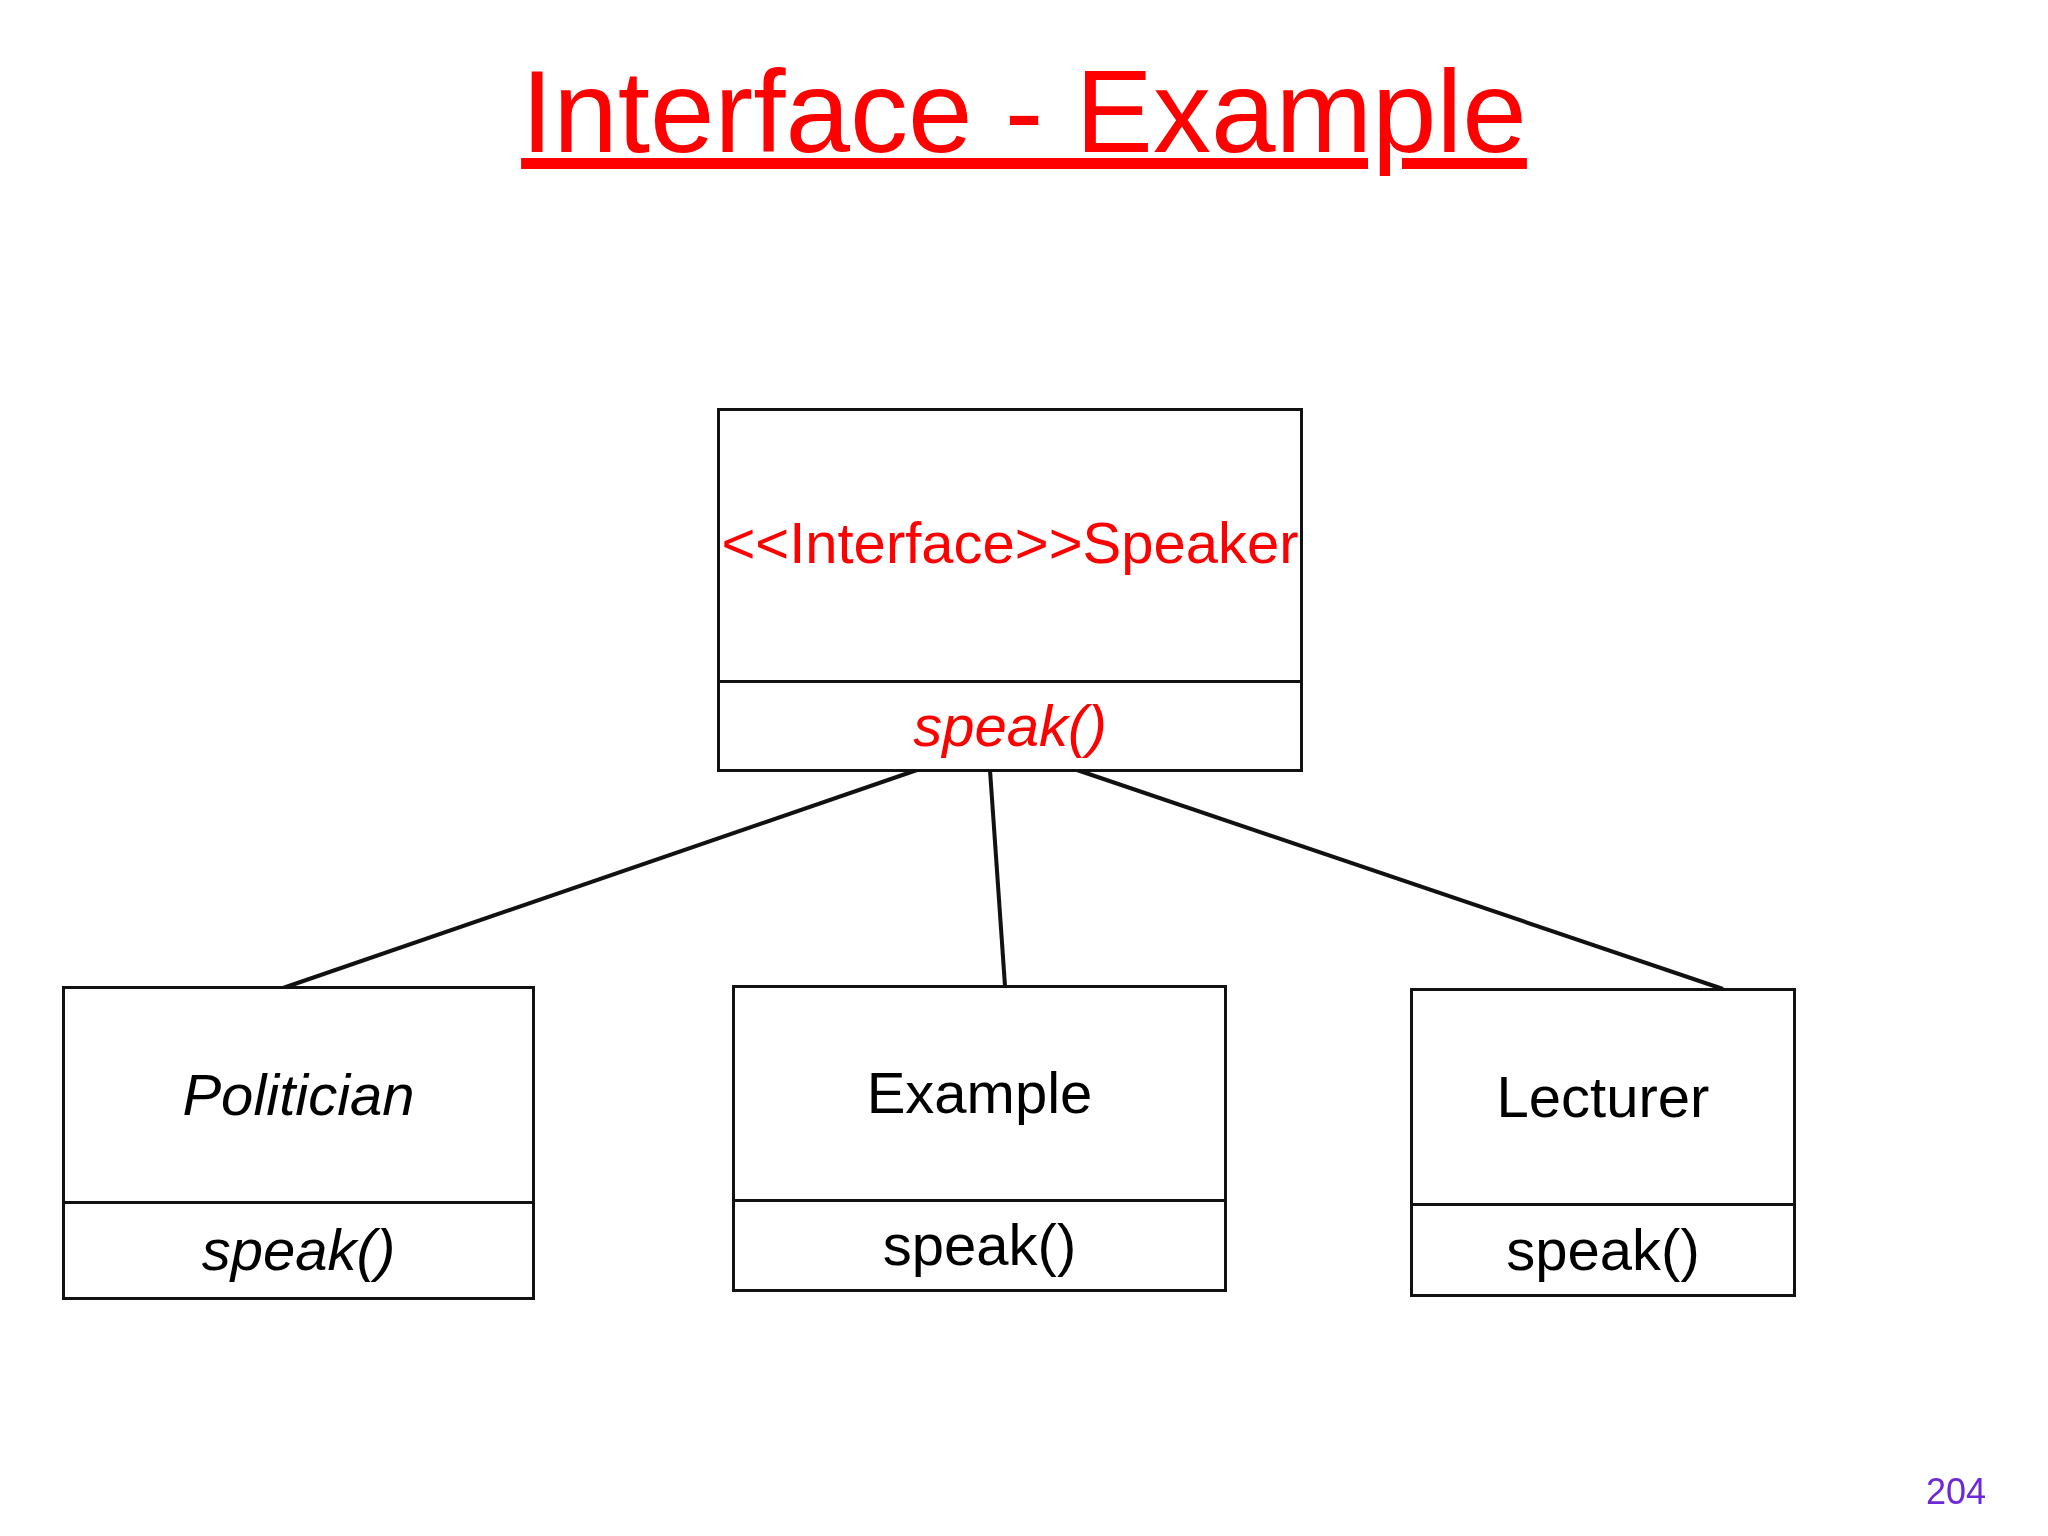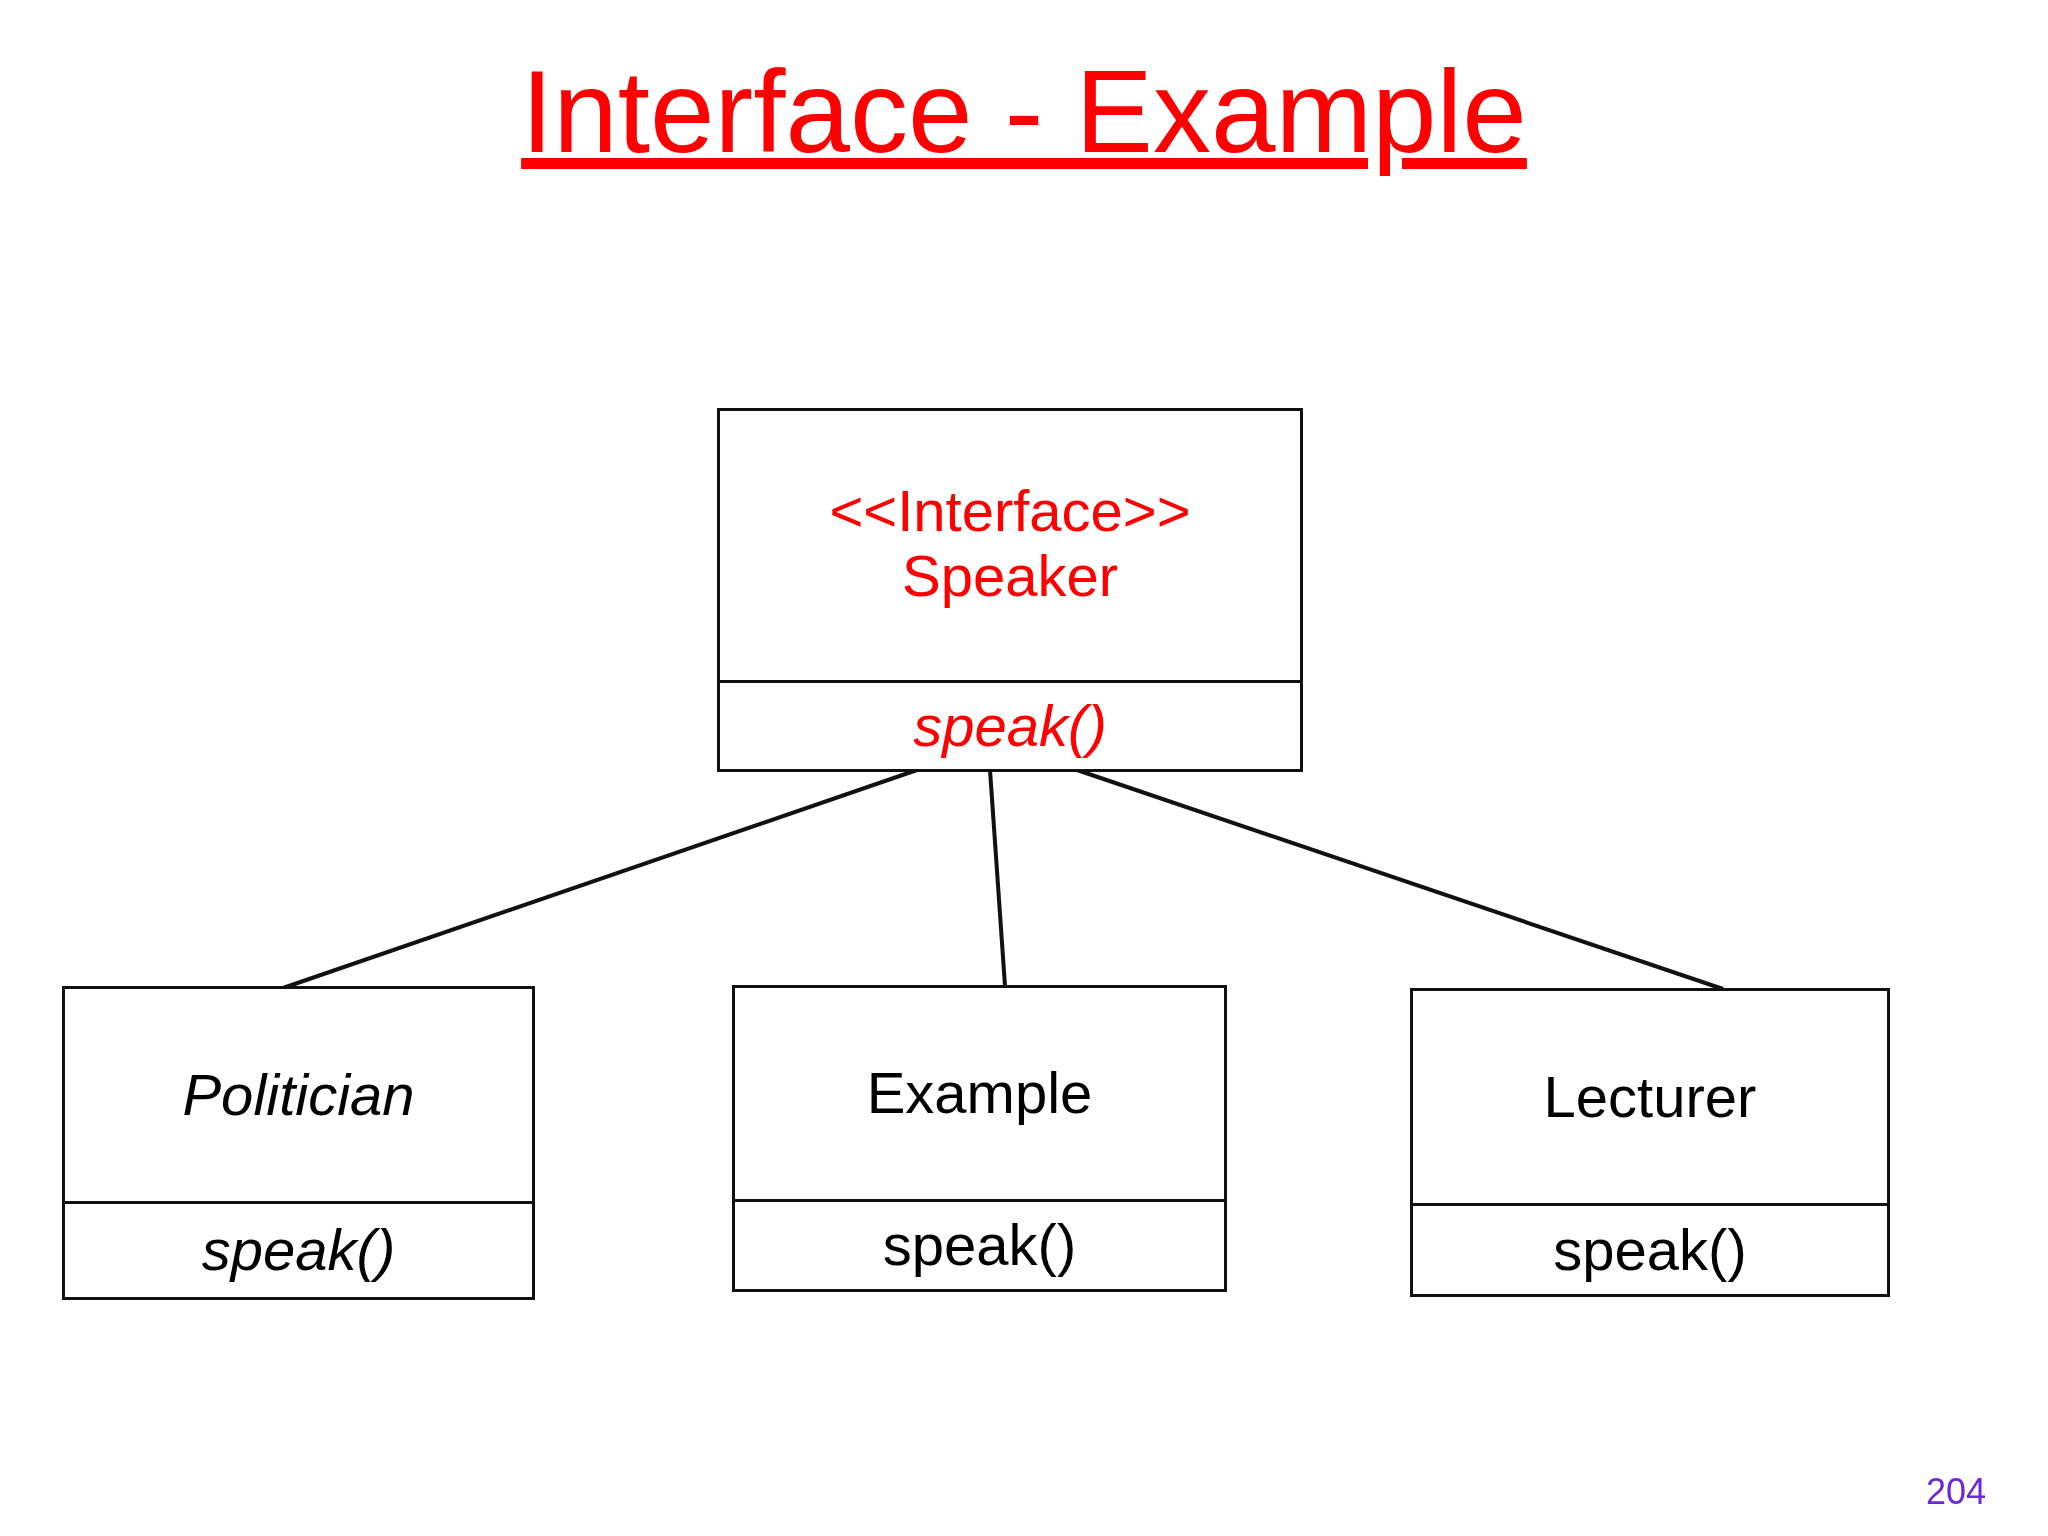--- a/index.html
+++ b/index.html
@@ -41,21 +41,20 @@
     box-sizing: border-box;
     background: #ffffff;
     border: 3px solid #111111;
     display: flex;
     flex-direction: column;
     z-index: 3;
   }
   .uml-compartment {
     box-sizing: border-box;
     display: flex;
-    flex-direction: column;
     align-items: center;
     justify-content: center;
     text-align: center;
     overflow: hidden;
     margin-top: 48px;
   }
   .uml-compartment.divided {
     border-top: 3px solid #111111;
   }
   .uml-name {
@@ -143,21 +142,21 @@
 
   <div class="uml-box concrete" style="left:732px; top:985px; width:495px; height:307px;">
     <div class="uml-compartment" style="height:173px;">
       <div class="uml-name">Example</div>
     </div>
     <div class="uml-compartment divided" style="height:134px;">
       <div class="uml-op">speak()</div>
     </div>
   </div>
 
-  <div class="uml-box concrete" style="left:1410px; top:988px; width:480px; height:309px;">
+  <div class="uml-box concrete" style="left:1410px; top:988px; width:386px; height:309px;">
     <div class="uml-compartment" style="height:174px;">
       <div class="uml-name">Lecturer</div>
     </div>
     <div class="uml-compartment divided" style="height:135px;">
       <div class="uml-op">speak()</div>
     </div>
   </div>
 
   <div id="page-number">204</div>
 

